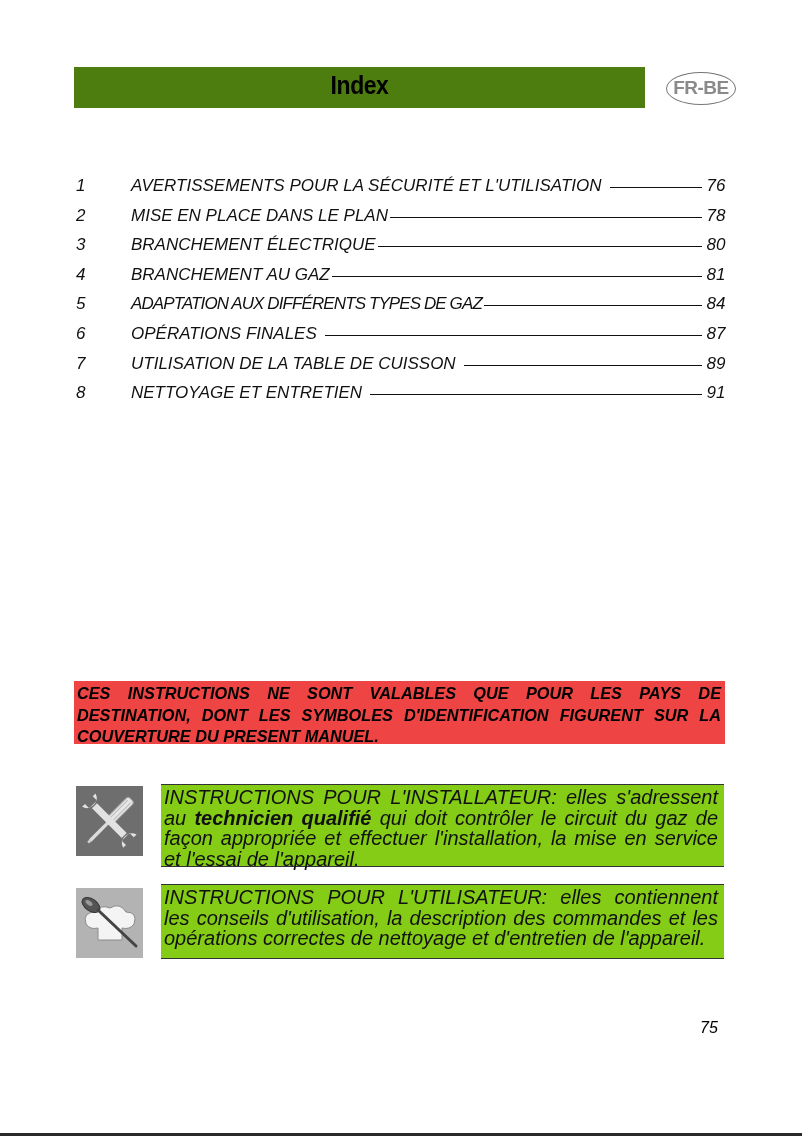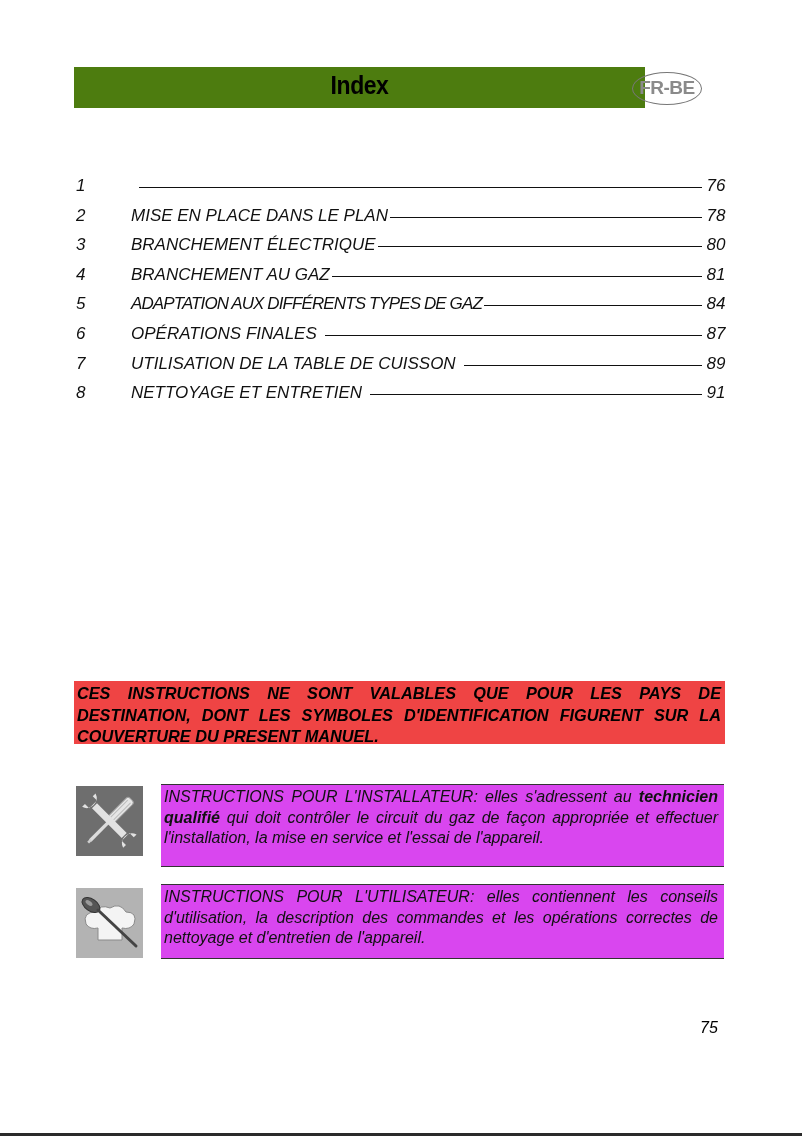--- a/index.html
+++ b/index.html
@@ -10,21 +10,21 @@
     .header-bar {
       position: absolute; left: 74px; top: 67px; width: 571px; height: 41px;
       background: #4d7c0f;
     }
     .header-title {
       position: absolute; left: 0; right: 0; top: 4px; text-align: center;
       font-size: 25px; font-weight: bold; letter-spacing: -0.5px; color: #000;
       transform: scaleX(0.92);
     }
     .badge {
-      position: absolute; left: 632px; top: 72px; width: 70px; height: 33px;
+      position: absolute; left: 666px; top: 72px; width: 70px; height: 33px;
       border: 1.5px solid #777; border-radius: 50%; box-sizing: border-box;
       text-align: center; line-height: 30px; font-weight: bold; font-size: 19px;
       color: #8a8a8a; letter-spacing: -0.5px;
     }
     .toc { position: absolute; left: 76px; top: 176px; width: 650px; }
     .toc-row {
       display: flex; align-items: baseline; height: 29.6px; font-style: italic;
       font-size: 17px; color: #111;
     }
     .toc-num { width: 55px; flex: none; }
@@ -42,22 +42,22 @@
       font-weight: bold; font-style: italic; font-size: 16.3px; line-height: 21.5px;
       text-align: justify; color: #000;
     }
     .icon-box {
       position: absolute; left: 76px; width: 67px; height: 70px;
     }
     .icon-box.installer { top: 786px; background: #6e6e6e; }
     .icon-box.user { top: 888px; background: #b3b3b3; }
     .info-box {
       position: absolute; left: 161px; width: 563px; box-sizing: border-box;
-      background: #d946ef; border-top: 1.5px solid #333; border-bottom: 1.5px solid #333;
-      padding: 2px 6px 0 3px; font-style: italic; font-size: 16px; line-height: 20.5px;
+      background: #84cc16; border-top: 1.5px solid #333; border-bottom: 1.5px solid #333;
+      padding: 2px 6px 0 3px; font-style: italic; font-size: 20px; line-height: 20.5px;
       text-align: justify; color: #111;
     }
     .info-box.installer { top: 784px; height: 83px; }
     .info-box.user { top: 884px; height: 75px; }
     .info-box .strong { font-weight: bold; }
     .page-number {
       position: absolute; left: 700px; top: 1019px; font-style: italic; font-size: 16px; color: #000; text-align: right;
     }
     .bottom-rule {
       position: absolute; left: 0; top: 1133px; width: 802px; height: 3px; background: #2a2a2a;
@@ -67,20 +67,21 @@
 <body>
 
 <div class="header-bar">
   <div class="header-title">Index</div>
 </div>
 <div class="badge">FR-BE</div>
 
 <div class="toc">
   <div class="toc-row">
     <span class="toc-num">1</span>
+    <span class="toc-title">AVERTISSEMENTS POUR LA SÉCURITÉ ET L'UTILISATION</span>
     <span class="toc-leader gap"></span>
     <span class="toc-page">76</span>
   </div>
   <div class="toc-row">
     <span class="toc-num">2</span>
     <span class="toc-title">MISE EN PLACE DANS LE PLAN</span>
     <span class="toc-leader"></span>
     <span class="toc-page">78</span>
   </div>
   <div class="toc-row">

